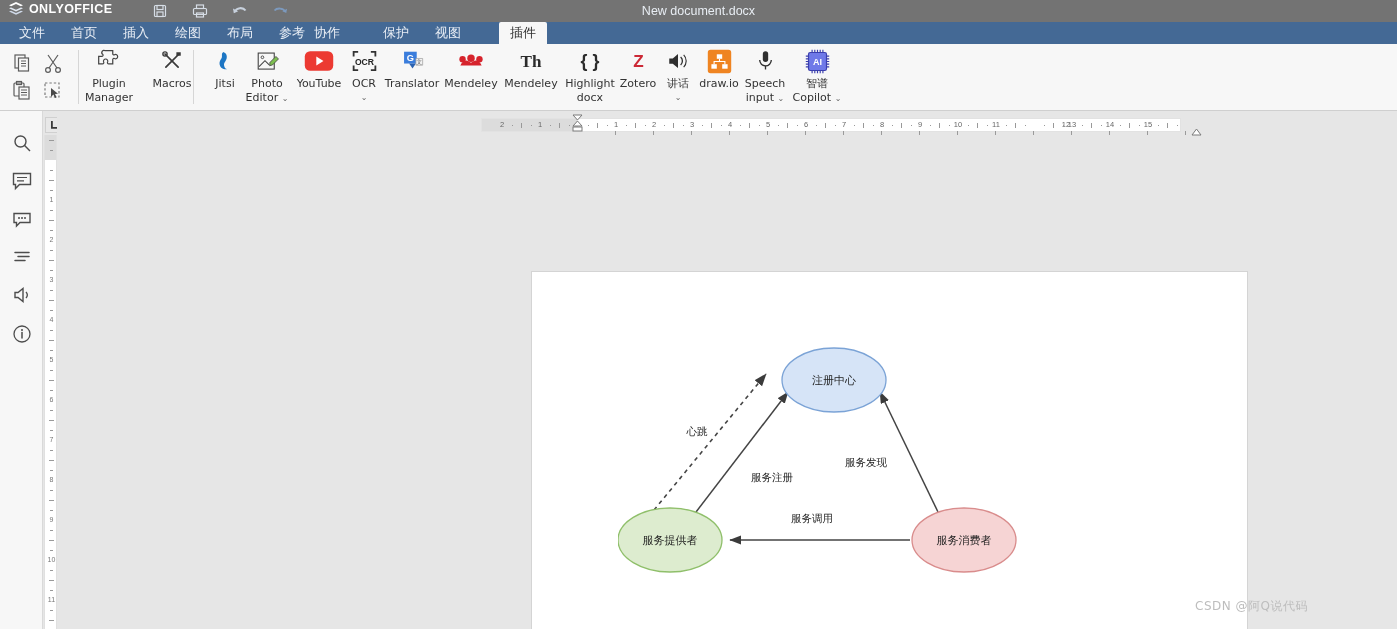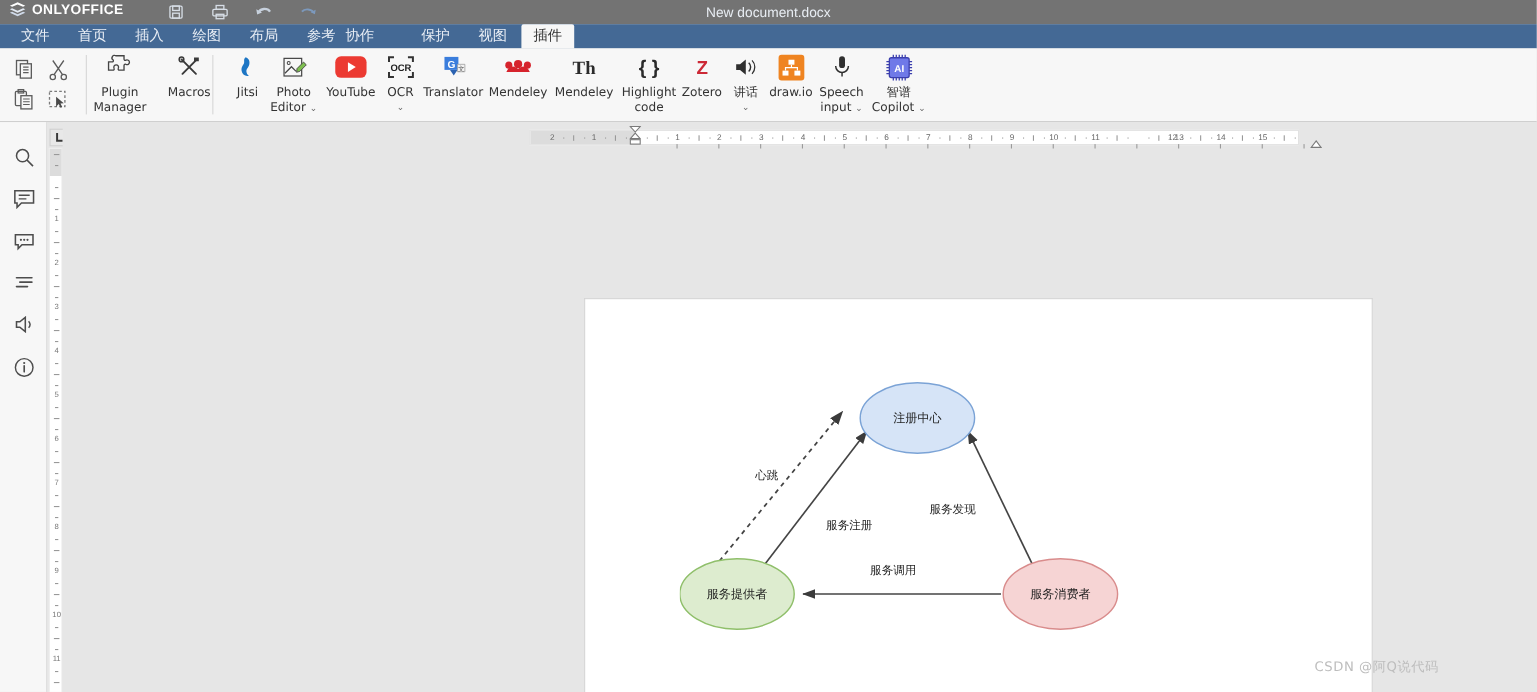--- a/index.html
+++ b/index.html
@@ -156,21 +156,21 @@
 <div id="tabstrip">
     <div class="tab" style="left: 8px;">文件</div>
     <div class="tab" style="left: 60px;">首页</div>
     <div class="tab" style="left: 112px;">插入</div>
     <div class="tab" style="left: 164px;">绘图</div>
     <div class="tab" style="left: 216px;">布局</div>
     <div class="tab" style="left: 268px;">参考</div>
     <div class="tab" style="left: 303px;">协作</div>
     <div class="tab" style="left: 372px;">保护</div>
     <div class="tab" style="left: 424px;">视图</div>
-    <div class="tab active" style="left: 474px;">插件</div>
+    <div class="tab active" style="left: 499px;">插件</div>
   </div>
 
 <div id="ribbon">
   <div id="clipgroup">
     <div class="cb" style="left:4px;top:4px">
       <svg viewBox="0 0 26 26" width="26" height="26">
           <g fill="none" stroke="#5c5c5c" stroke-width="1.2">
         <rect x="5" y="5" width="10" height="13"></rect>
             <rect x="8.5" y="8" width="10" height="13" fill="#f7f7f7"></rect>
         <path d="M11 11h5M11 13.5h5M11 16h5" stroke-width="1"></path>
@@ -315,21 +315,21 @@
     <span class="lbl">Mendeley</span>
   </div>
 
   <div class="plug" style="left:563px;width:54px">
     <div class="gl">
       <svg viewBox="0 0 36 28" width="32" height="26">
         <text x="18" y="21" font-size="20" font-weight="bold" fill="#2b2b2b" text-anchor="middle" font-family="Liberation Sans, sans-serif">{ }</text>
         </svg>
     </div>
     <span class="lbl">Highlight</span>
-    <span class="lbl">code</span>
+    <span class="lbl">docx</span>
   </div>
 
   <div class="plug" style="left:617px;width:42px">
     <div class="gl">
       <svg viewBox="0 0 30 28" width="27" height="26">
         <text x="15" y="21" font-size="19" font-weight="bold" fill="#cc2936" text-anchor="middle" font-family="Liberation Sans, sans-serif">Z</text>
         </svg>
     </div>
     <span class="lbl">Zotero</span>
   </div>

